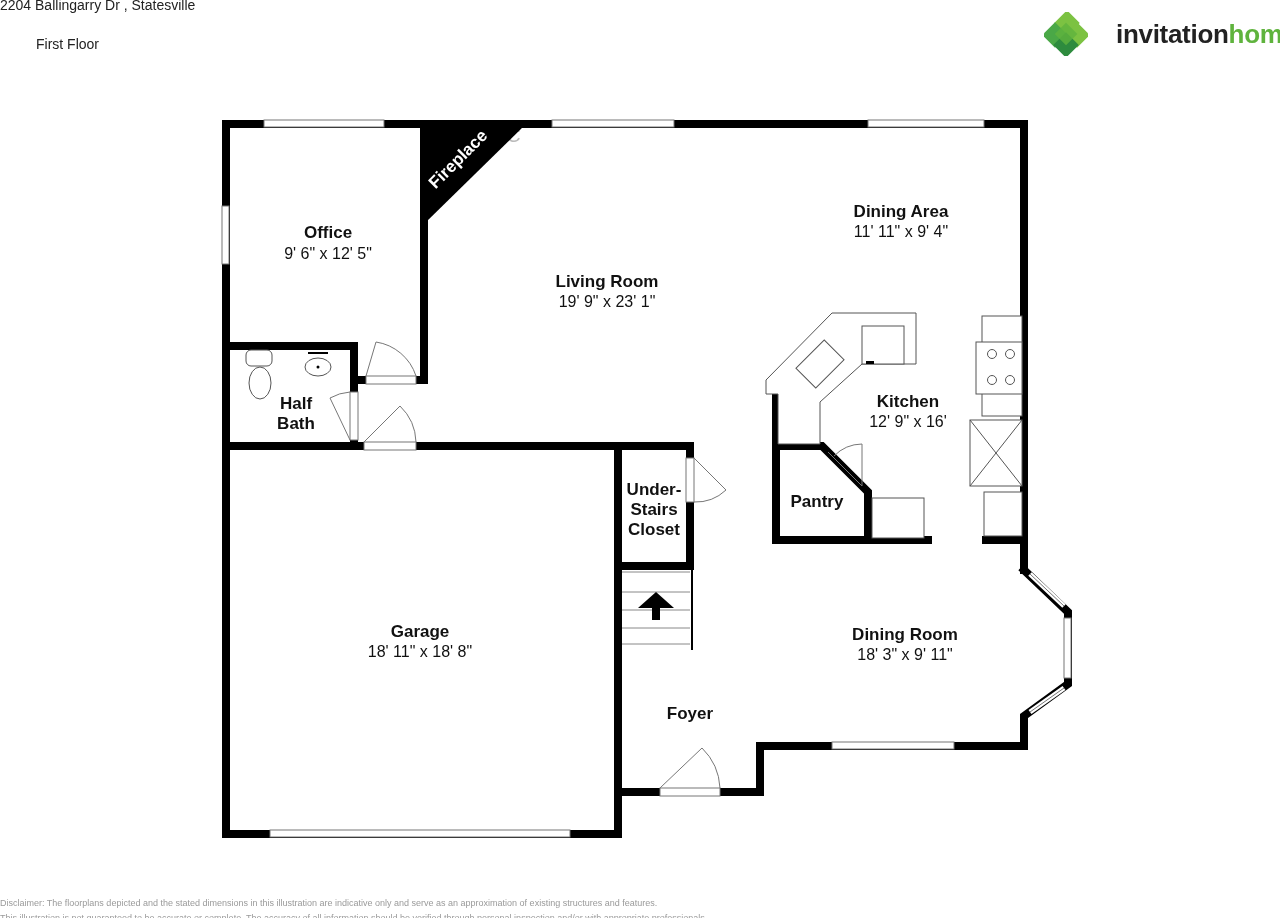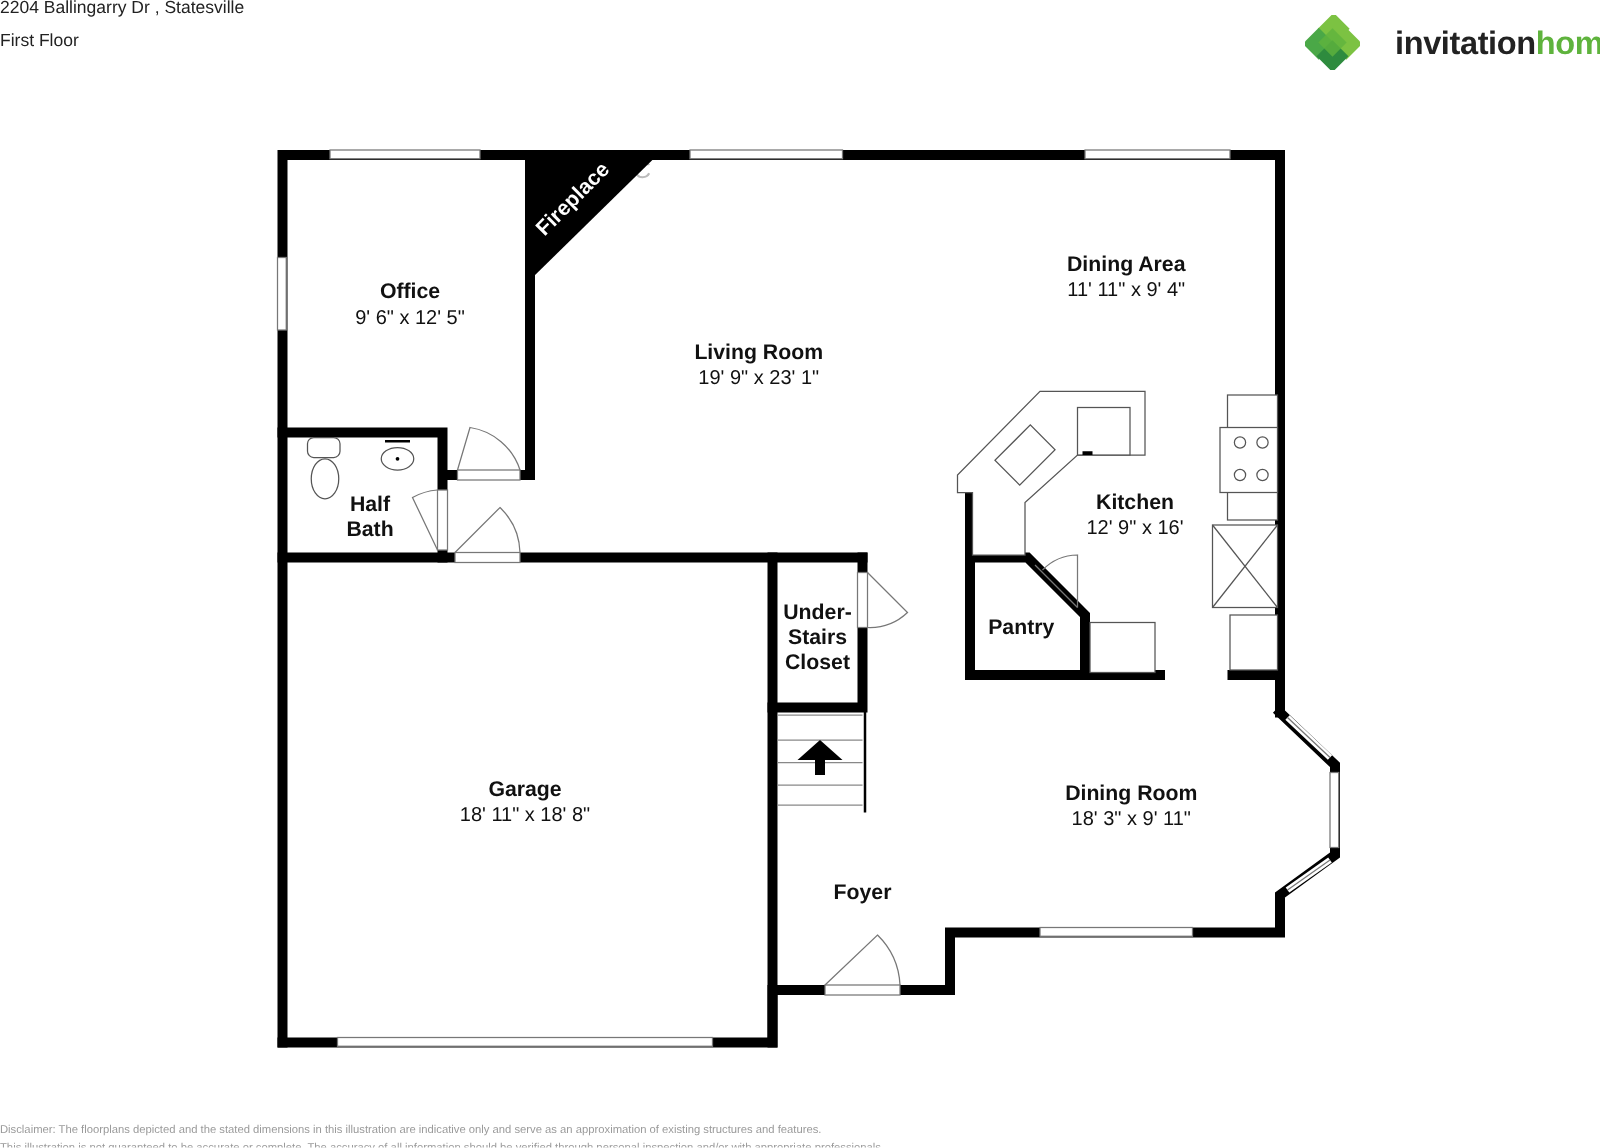--- a/index.html
+++ b/index.html
@@ -1,19 +1,19 @@
 <!DOCTYPE html>
 <html><head>
 <meta charset="utf-8">
 <style>
   html, body { margin: 0; padding: 0; background: #ffffff; }
   body { width: 1280px; height: 918px; position: relative; overflow: hidden; font-family: "Liberation Sans", sans-serif; color: #222; }
   .hdr { position: absolute; left: 0; font-size: 14px; color: #222; }
   #addr { top: -3px; }
-  #floor { top: 24px; }
+  #floor { top: 36px; padding-left: 36px; }
   .logo { position: absolute; left: 1044px; top: 12px; display: flex; align-items: center; }
   .logo-text { font-size: 26px; font-weight: bold; letter-spacing: -0.3px; margin-left: 28px; }
   .logo-text .a { color: #222; }
   .logo-text .b { color: #5fb33d; }
   .disclaimer { position: absolute; left: 0; font-size: 9px; color: #9a9a9a; white-space: nowrap; }
   #disc1 { top: 898px; text-align: center; }
   #disc2 { top: 913px; }
   svg#plan { position: absolute; left: 0; top: 0; }
   .room-name { font-family: "Liberation Sans", sans-serif; font-weight: bold; font-size: 17px; fill: #111; text-anchor: middle; }
   .room-dim { font-family: "Liberation Sans", sans-serif; font-size: 16px; fill: #111; text-anchor: middle; }

